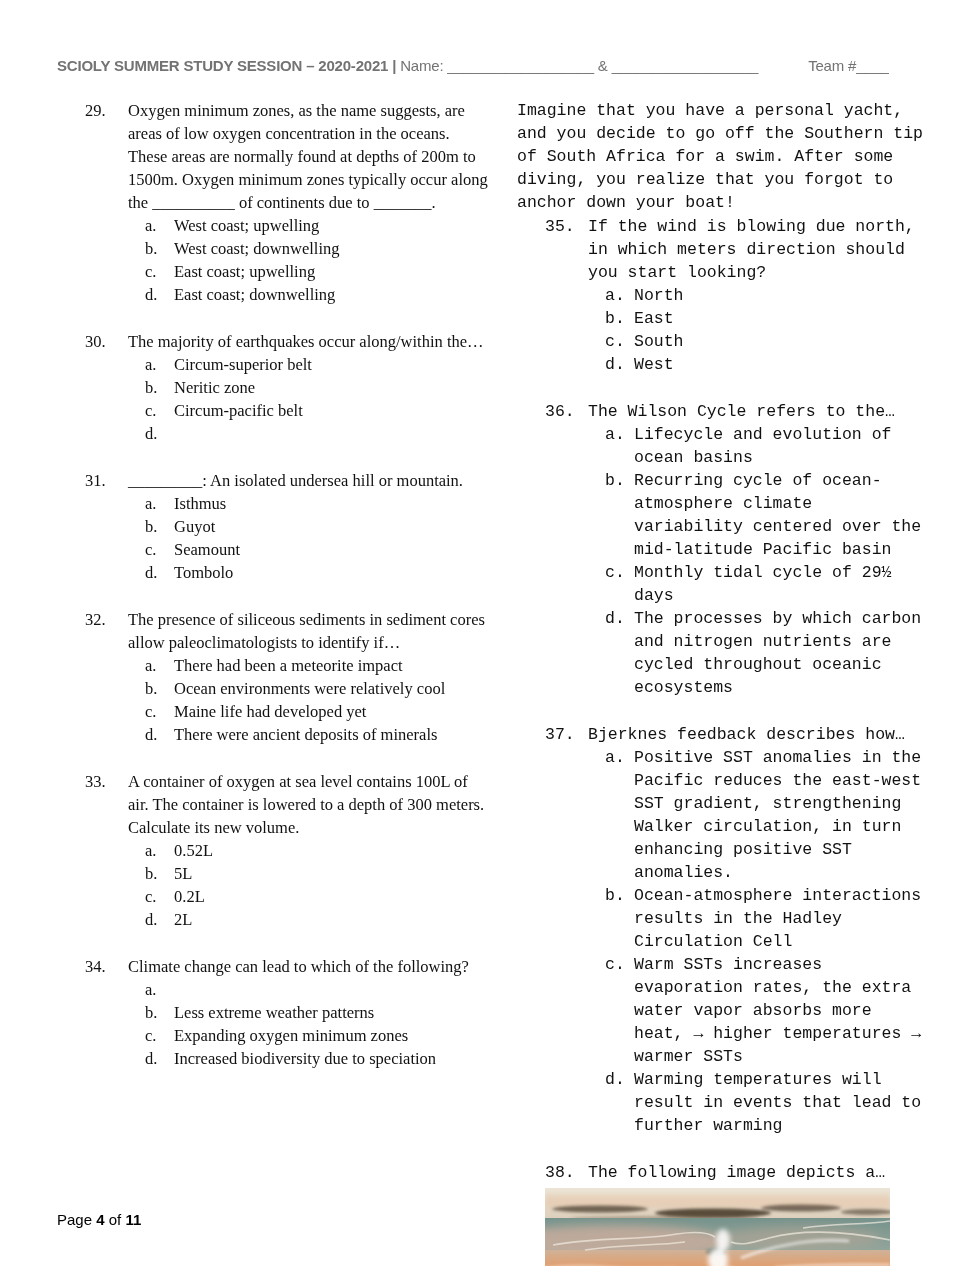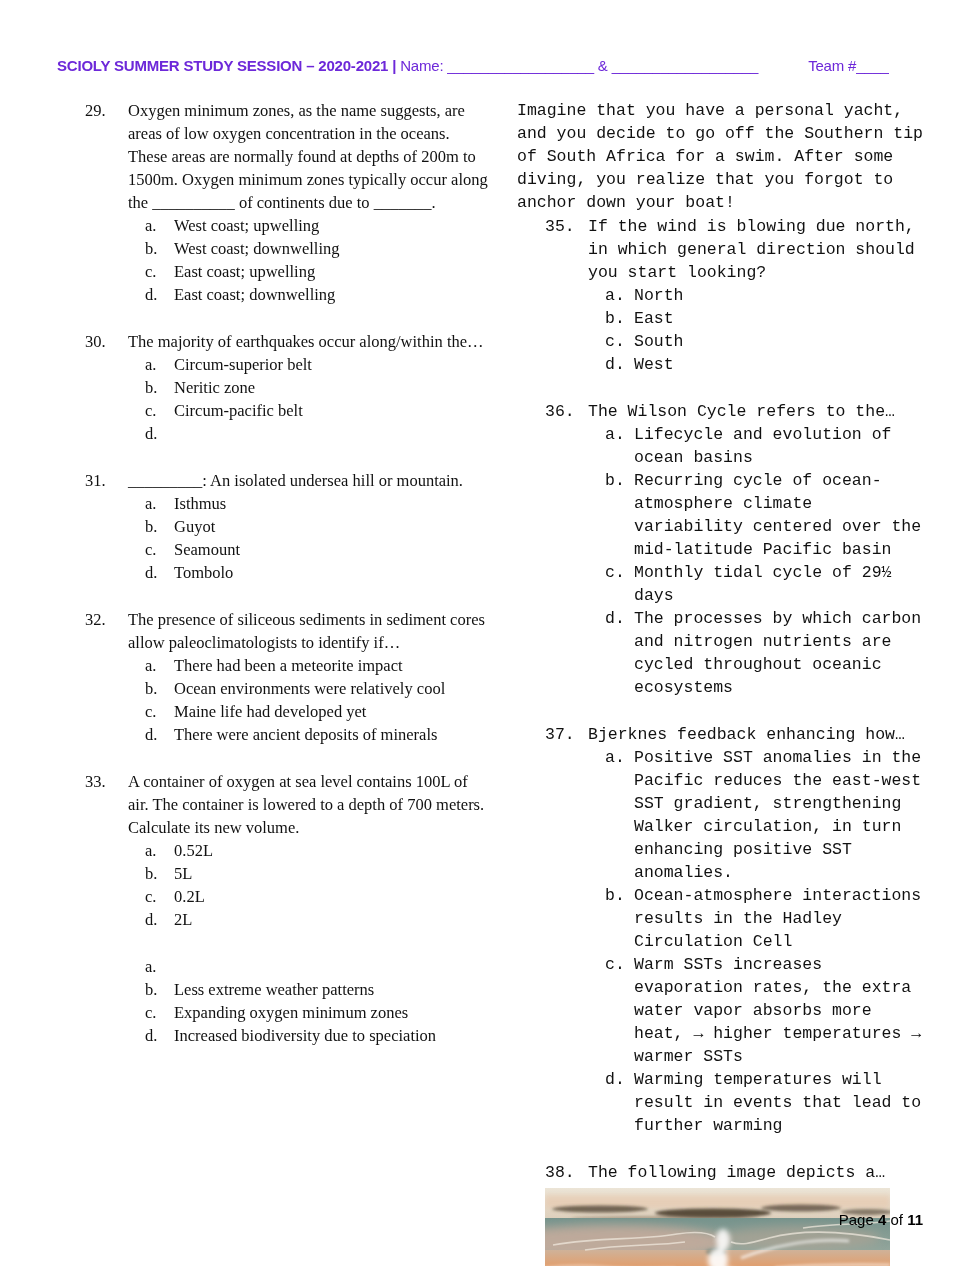--- a/index.html
+++ b/index.html
@@ -4,38 +4,38 @@
 <style>
   html,body{margin:0;padding:0;}
   body{
     width:979px;height:1266px;position:relative;background:#ffffff;
     font-family:"Liberation Serif",serif;color:#111;
     -webkit-font-smoothing:antialiased;
   }
   .header{
     position:absolute;top:57px;left:57px;width:866px;
     font-family:"Liberation Sans",sans-serif;font-size:15px;
-    white-space:nowrap;letter-spacing:-0.2px;color:#6d28d9;
+    white-space:nowrap;letter-spacing:-0.2px;color:#737373;
   }
   .header .bold{font-weight:bold;}
   .header .team-label{margin-left:46px;}
   .col{position:absolute;top:99px;font-size:16.5px;line-height:23px;}
   .col-left{left:57px;width:433px;}
   .col-right{left:517px;width:410px;font-family:Liberation Mono, monospace;}
   .intro{margin:0 0 1px 0;}
   .question{margin-bottom:24px;}
   .q-head{display:flex;}
   .q-num{flex:none;margin-left:28px;width:31px;}
   .q-text{flex:1;margin-left:12px;}
   .option{display:flex;}
   .opt-letter{flex:none;margin-left:88px;width:29px;}
   .opt-text{flex:1;}
   .q-figure{margin:4px 0 7px 28px;width:345px;height:165px;line-height:0;overflow:hidden;}
   .footer{
-    position:absolute;top:1211px;left:57px;width:866px;text-align:right;
+    position:absolute;top:1211px;left:57px;width:866px;
     font-family:"Liberation Sans",sans-serif;font-size:15px;color:#000;
   }
   .footer .bold{font-weight:bold;}
 </style>
 </head>
 <body>
 
 <div class="header">
   <span class="bold">SCIOLY SUMMER STUDY SESSION – 2020-2021</span>
   <span class="bold">|</span>
@@ -151,21 +151,21 @@
           <div class="option">
         <span class="opt-letter">d.</span>
         <div class="opt-text">There were ancient deposits of minerals</div>
       </div>
         </div>
   </div>
 
   <div class="question">
     <div class="q-head">
       <span class="q-num">33.</span>
-      <div class="q-text">A container of oxygen at sea level contains 100L of air. The container is lowered to a depth of 700 meters. Calculate its new volume.</div>
+      <div class="q-text">A container of oxygen at sea level contains 100L of air. The container is lowered to a depth of 300 meters. Calculate its new volume.</div>
     </div>
 
     <div class="options">
 
     <div class="option">
         <span class="opt-letter">a.</span>
         <div class="opt-text">0.52L</div>
       </div>
           <div class="option">
         <span class="opt-letter">b.</span>
@@ -176,20 +176,24 @@
         <div class="opt-text">0.2L</div>
       </div>
           <div class="option">
         <span class="opt-letter">d.</span>
         <div class="opt-text">2L</div>
       </div>
         </div>
   </div>
 
   <div class="question">
+    <div class="q-head">
+      <span class="q-num">34.</span>
+      <div class="q-text">Climate change can lead to which of the following?</div>
+    </div>
 
     <div class="options">
 
     <div class="option">
         <span class="opt-letter">a.</span>
       </div>
           <div class="option">
         <span class="opt-letter">b.</span>
         <div class="opt-text">Less extreme weather patterns</div>
       </div>
@@ -205,21 +209,21 @@
   </div>
 </div>
 </div>
 
 <div class="col col-right">
   <p class="intro">Imagine that you have a personal yacht, and you decide to go off the Southern tip of South Africa for a swim. After some diving, you realize that you forgot to anchor down your boat!</p>
   <div class="questions">
   <div class="question">
     <div class="q-head">
       <span class="q-num">35.</span>
-      <div class="q-text">If the wind is blowing due north, in which general direction should you start looking?</div>
+      <div class="q-text">If the wind is blowing due north, in which meters direction should you start looking?</div>
     </div>
 
     <div class="options">
 
     <div class="option">
         <span class="opt-letter">a.</span>
         <div class="opt-text">North</div>
       </div>
           <div class="option">
         <span class="opt-letter">b.</span>
@@ -259,21 +263,21 @@
           <div class="option">
         <span class="opt-letter">d.</span>
         <div class="opt-text">The processes by which carbon and nitrogen nutrients are cycled throughout oceanic ecosystems</div>
       </div>
         </div>
   </div>
 
   <div class="question">
     <div class="q-head">
       <span class="q-num">37.</span>
-      <div class="q-text">Bjerknes feedback enhancing how…</div>
+      <div class="q-text">Bjerknes feedback describes how…</div>
     </div>
 
     <div class="options">
 
     <div class="option">
         <span class="opt-letter">a.</span>
         <div class="opt-text">Positive SST anomalies in the Pacific reduces the east-west SST gradient, strengthening Walker circulation, in turn enhancing positive SST anomalies.</div>
       </div>
           <div class="option">
         <span class="opt-letter">b.</span>

